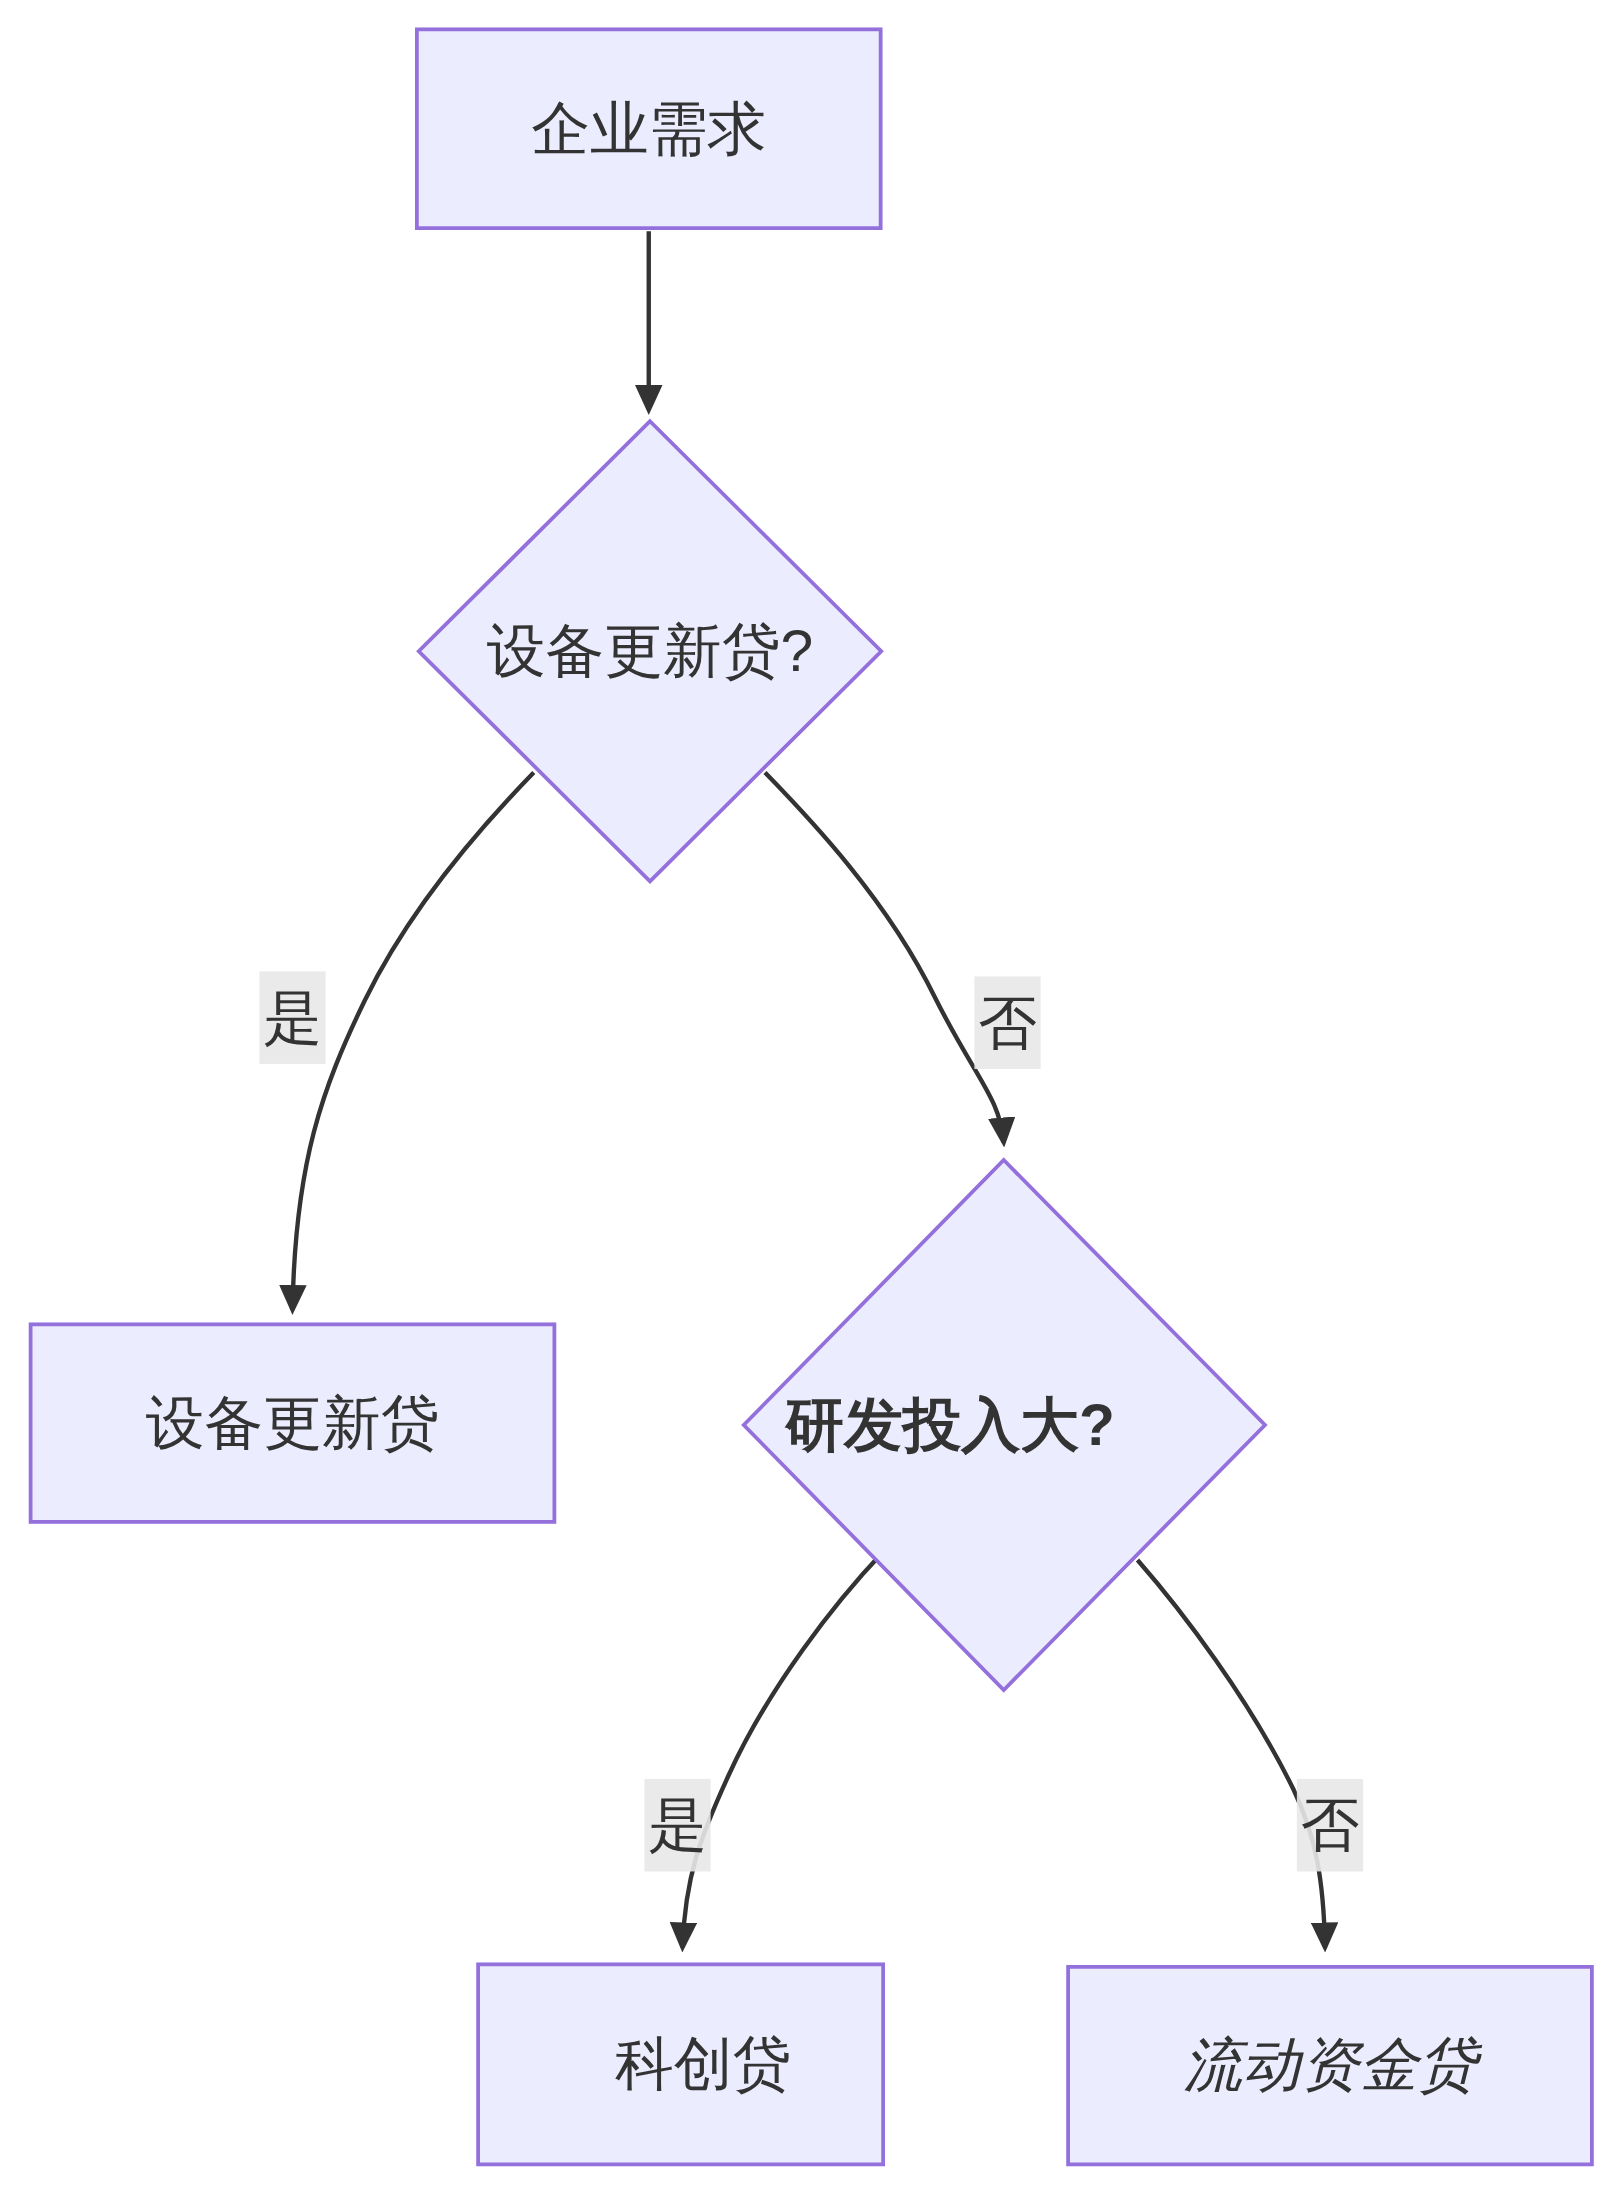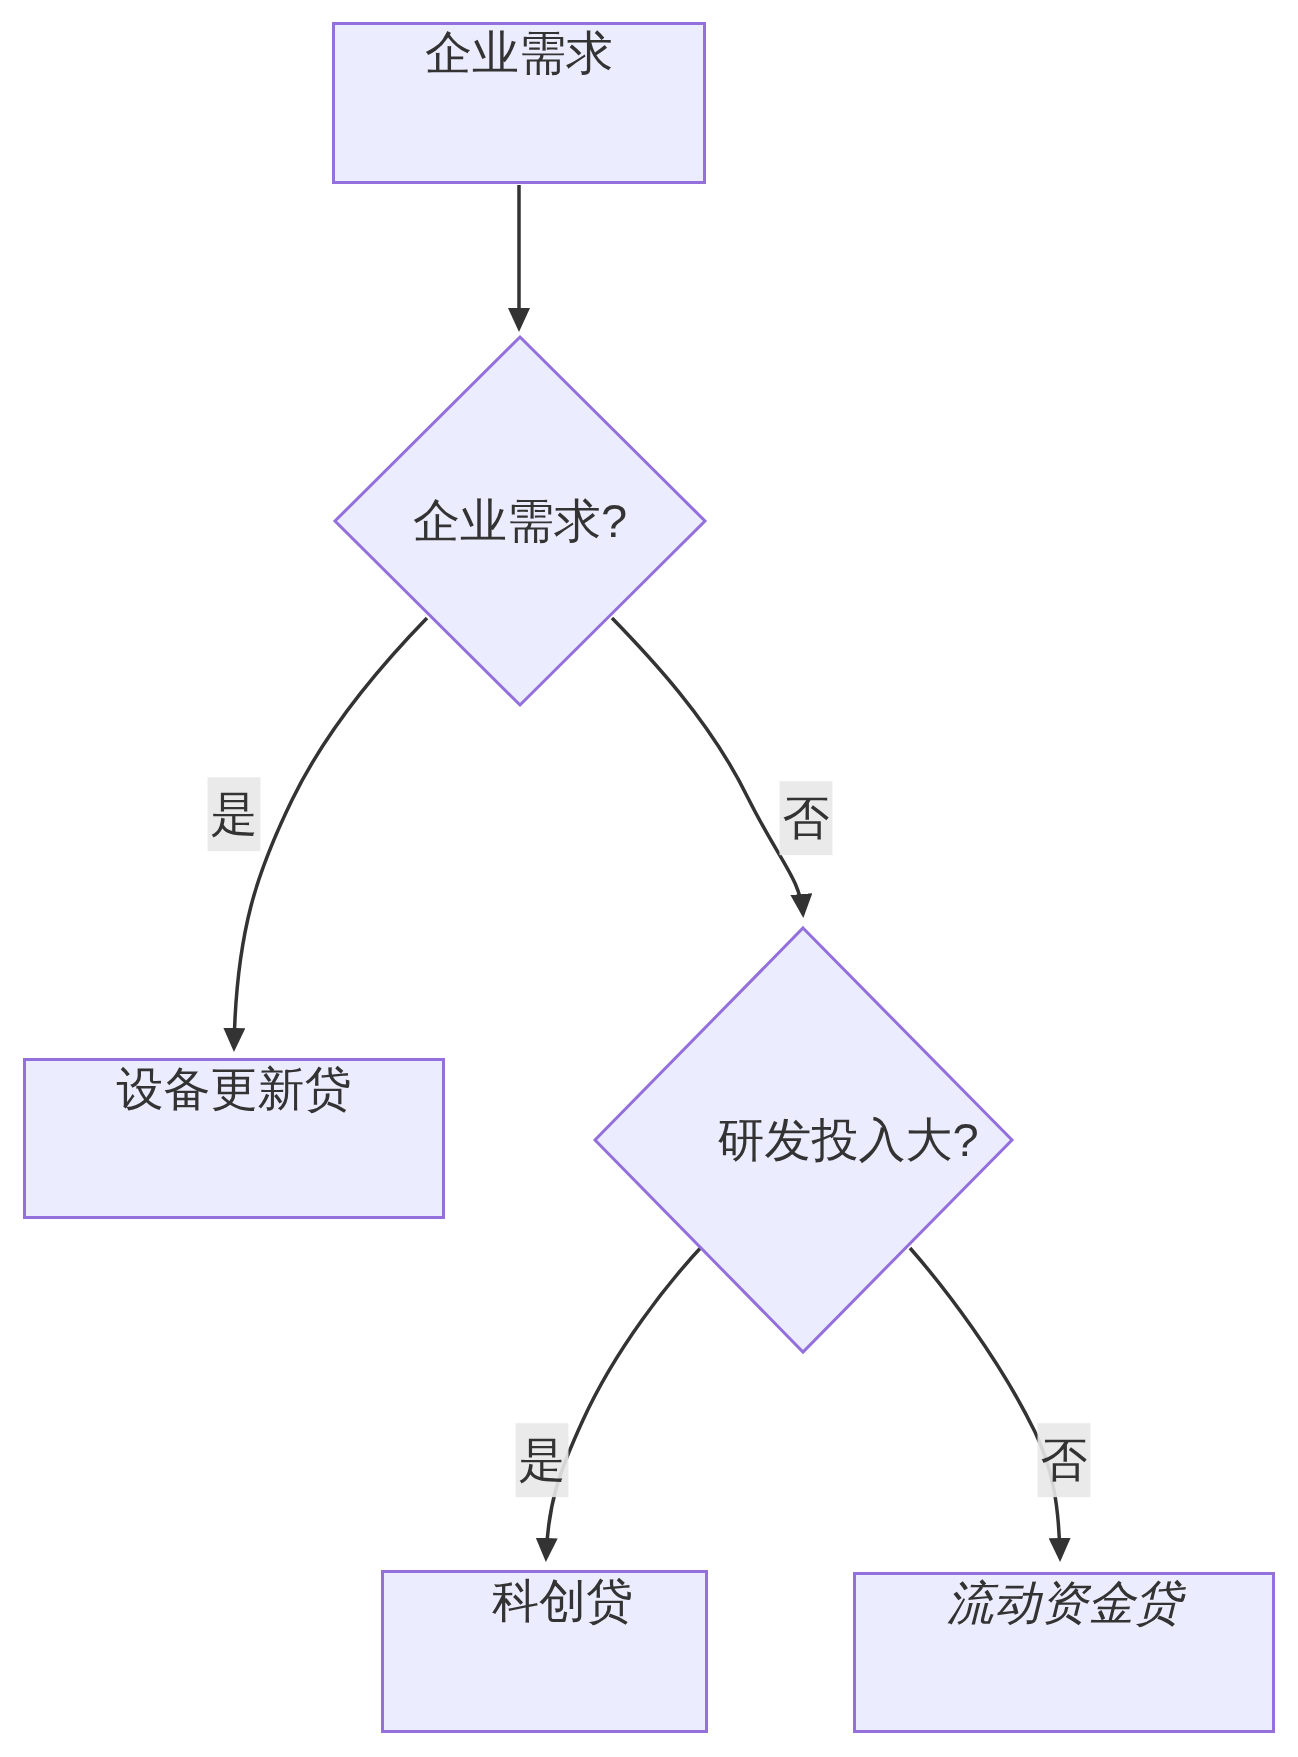--- a/index.html
+++ b/index.html
@@ -25,21 +25,21 @@
     fill: #ECECFF;
     stroke: #9370DB;
     stroke-width: 3px;
   }
   .rect-node {
     position: absolute;
     box-sizing: border-box;
     background: #ECECFF;
     border: 3px solid #9370DB;
     display: flex;
-    align-items: flex-start;
+    align-items: center;
     justify-content: center;
     color: #333333;
     font-size: 47px;
     line-height: 1.2;
     white-space: nowrap;
   }
   .diamond-label {
     position: absolute;
     transform: translate(-50%, -50%);
     color: #333333;
@@ -93,21 +93,21 @@
   </div>
 
   <div class="rect-node" style="left:381px; top:1570px; width:327px; height:163px;padding-left:36px;">
     <span>科创贷</span>
   </div>
 
   <div class="rect-node" style="left:853px; top:1572px; width:422px; height:161px;font-style:italic;">
     <span>流动资金贷</span>
   </div>
 
-  <div class="diamond-label" style="left:520px; top:521px;">企业需求?</div>
-  <div class="diamond-label" style="left:848px; top:1140px;">研发投入大?</div>
+  <div class="diamond-label" style="left:520px; top:521px;">设备更新贷?</div>
+  <div class="diamond-label" style="left:760px; top:1140px;font-weight:bold;">研发投入大?</div>
 
   <div class="edge-label" style="left:234px; top:814px;">是</div>
   <div class="edge-label" style="left:806px; top:818px;">否</div>
   <div class="edge-label" style="left:542px; top:1460px;">是</div>
   <div class="edge-label" style="left:1064px; top:1460px;">否</div>
 
 </div>
 
 </body></html>

